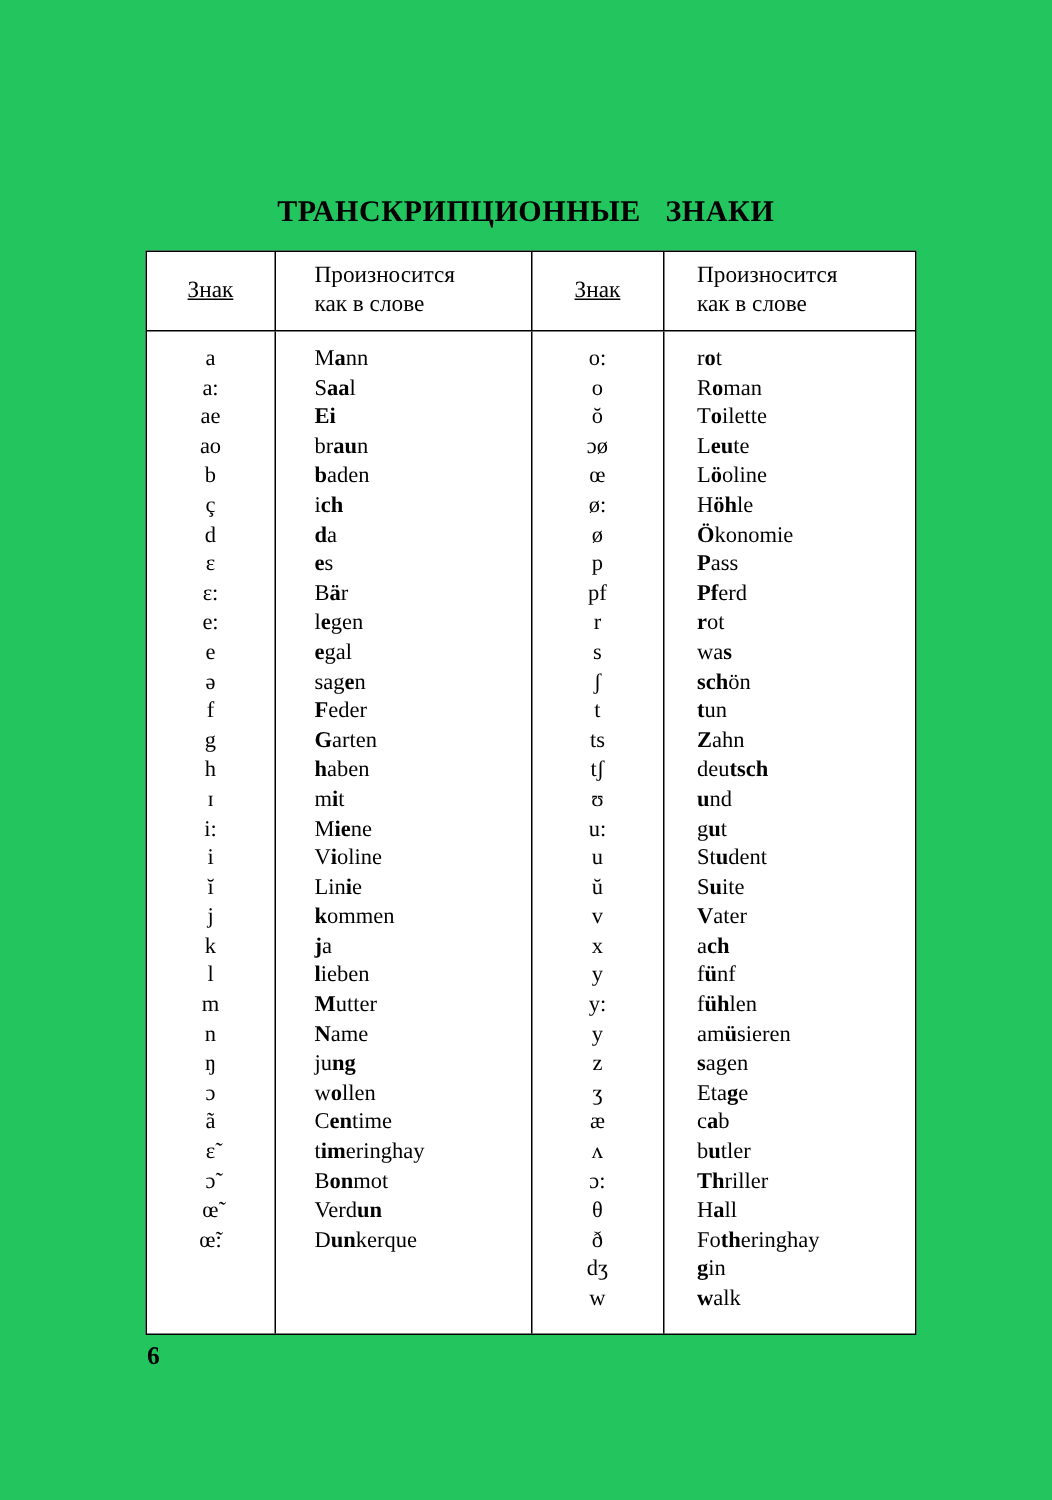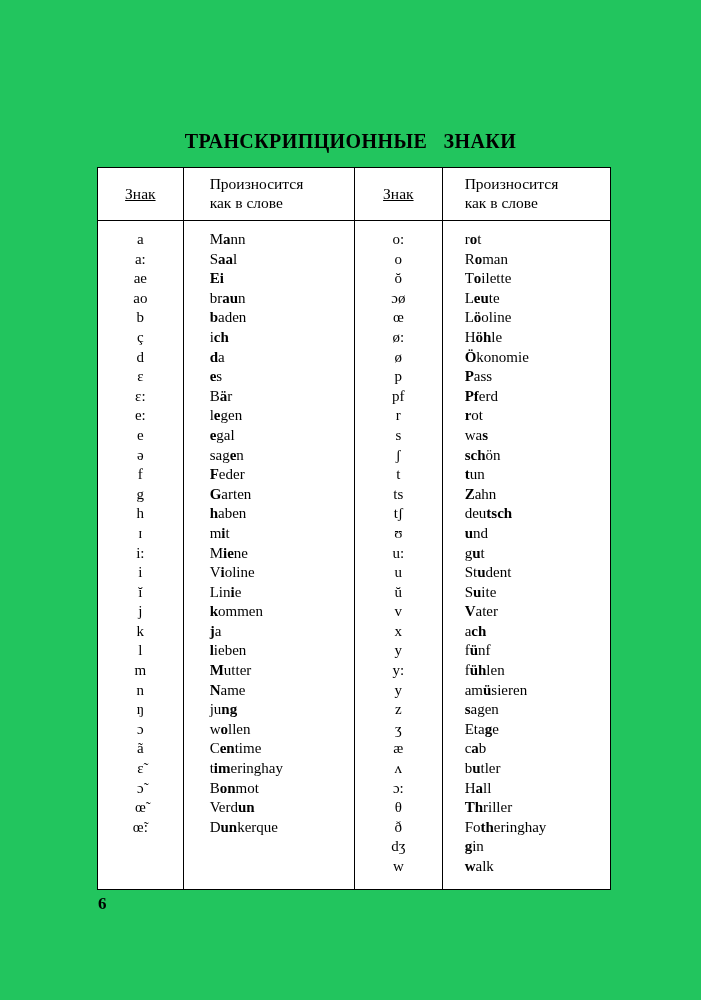--- a/index.html
+++ b/index.html
@@ -220,22 +220,22 @@
           <div class="line word"><span>S</span><b>u</b><span>ite</span></div>
           <div class="line word"><span></span><b>V</b><span>ater</span></div>
           <div class="line word"><span>a</span><b>ch</b><span></span></div>
           <div class="line word"><span>f</span><b>ü</b><span>nf</span></div>
           <div class="line word"><span>f</span><b>üh</b><span>len</span></div>
           <div class="line word"><span>am</span><b>ü</b><span>sieren</span></div>
           <div class="line word"><span></span><b>s</b><span>agen</span></div>
           <div class="line word"><span>Eta</span><b>g</b><span>e</span></div>
           <div class="line word"><span>c</span><b>a</b><span>b</span></div>
           <div class="line word"><span>b</span><b>u</b><span>tler</span></div>
+          <div class="line word"><span></span><b>Th</b><span>riller</span></div>
           <div class="line word"><span>H</span><b>a</b><span>ll</span></div>
-          <div class="line word"><span></span><b>Th</b><span>riller</span></div>
           <div class="line word"><span>Fo</span><b>th</b><span>eringhay</span></div>
           <div class="line word"><span></span><b>g</b><span>in</span></div>
           <div class="line word"><span></span><b>w</b><span>alk</span></div>
         </div>
     </div>
 
   </div>
 
   <div class="pagenum">6</div>
 

